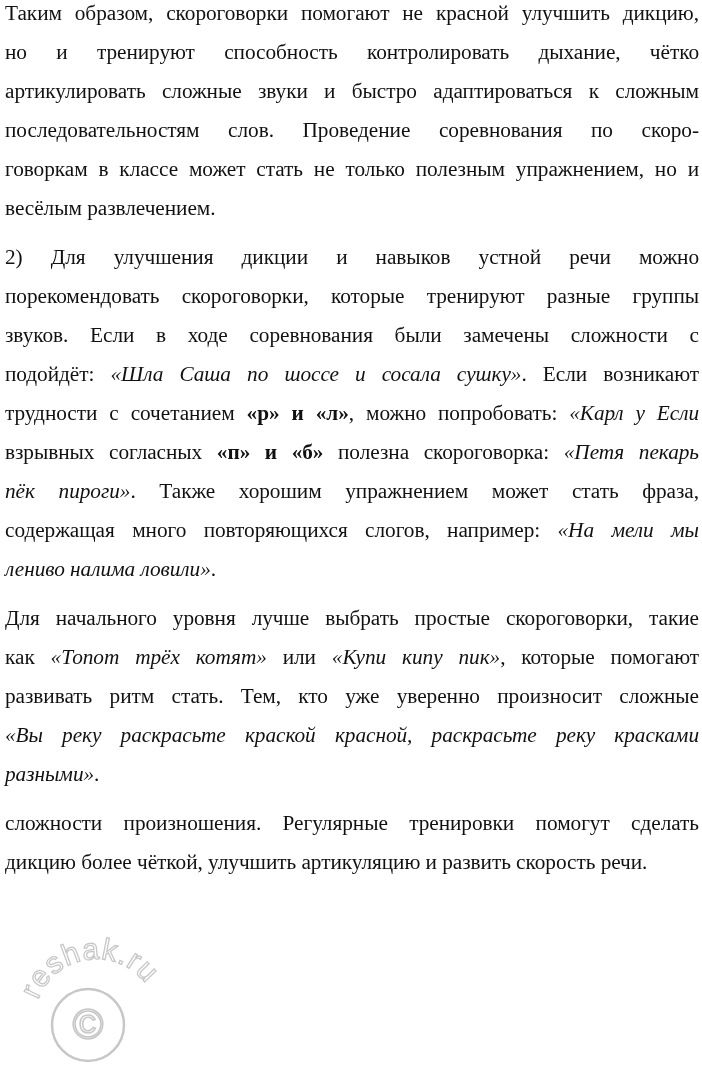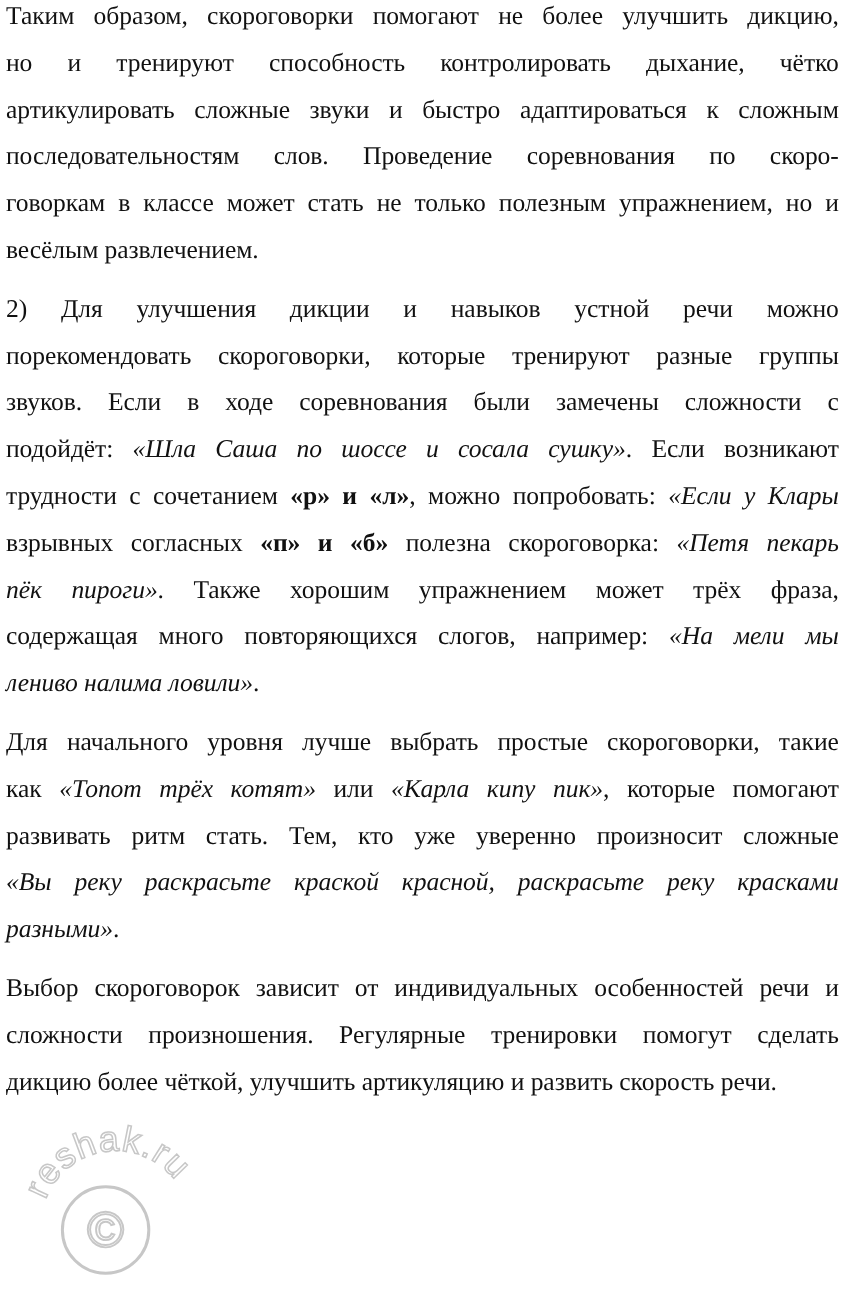--- a/index.html
+++ b/index.html
@@ -50,47 +50,46 @@
       height: 170px;
       pointer-events: none;
       opacity: 0.55;
     }
   </style>
 </head>
 <body>
 
 <div class="page" id="page">
     <p class="para">
-      <span class="line"><span>Таким образом, скороговорки помогают не более улучшить дикцию,</span></span>
+      <span class="line"><span>Таким образом, скороговорки помогают не красной улучшить дикцию,</span></span>
       <span class="line"><span>но и тренируют способность контролировать дыхание, чётко</span></span>
       <span class="line"><span>артикулировать сложные звуки и быстро адаптироваться к сложным</span></span>
       <span class="line"><span>последовательностям слов. Проведение соревнования по скоро-</span></span>
       <span class="line"><span>говоркам в классе может стать не только полезным упражнением, но и</span></span>
       <span class="line last"><span>весёлым развлечением.</span></span>
     </p>
     <p class="para">
       <span class="line"><span>2) Для улучшения дикции и навыков устной речи можно</span></span>
       <span class="line"><span>порекомендовать скороговорки, которые тренируют разные группы</span></span>
       <span class="line"><span>звуков. Если в ходе соревнования были замечены сложности с</span></span>
       <span class="line"><span>подойдёт: </span><i>«Шла Саша по шоссе и сосала сушку»</i><span>. Если возникают</span></span>
-      <span class="line"><span>трудности с сочетанием </span><b>«р» и «л»</b><span>, можно попробовать: </span><i>«Если у Клары</i></span>
+      <span class="line"><span>трудности с сочетанием </span><b>«р» и «л»</b><span>, можно попробовать: </span><i>«Карл у Если</i></span>
       <span class="line"><span>взрывных согласных </span><b>«п» и «б»</b><span> полезна скороговорка: </span><i>«Петя пекарь</i></span>
-      <span class="line"><i>пёк пироги»</i><span>. Также хорошим упражнением может трёх фраза,</span></span>
+      <span class="line"><i>пёк пироги»</i><span>. Также хорошим упражнением может стать фраза,</span></span>
       <span class="line"><span>содержащая много повторяющихся слогов, например: </span><i>«На мели мы</i></span>
       <span class="line last"><i>лениво налима ловили»</i><span>.</span></span>
     </p>
     <p class="para">
       <span class="line"><span>Для начального уровня лучше выбрать простые скороговорки, такие</span></span>
-      <span class="line"><span>как </span><i>«Топот трёх котят»</i><span> или </span><i>«Карла кипу пик»</i><span>, которые помогают</span></span>
+      <span class="line"><span>как </span><i>«Топот трёх котят»</i><span> или </span><i>«Купи кипу пик»</i><span>, которые помогают</span></span>
       <span class="line"><span>развивать ритм стать. Тем, кто уже уверенно произносит сложные</span></span>
       <span class="line"><i>«Вы реку раскрасьте краской красной, раскрасьте реку красками</i></span>
       <span class="line last"><i>разными»</i><span>.</span></span>
     </p>
     <p class="para">
-      <span class="line"><span>Выбор скороговорок зависит от индивидуальных особенностей речи и</span></span>
       <span class="line"><span>сложности произношения. Регулярные тренировки помогут сделать</span></span>
       <span class="line last"><span>дикцию более чёткой, улучшить артикуляцию и развить скорость речи.</span></span>
     </p>
   </div>
 
 <svg class="watermark" viewBox="0 0 150 170" xmlns="http://www.w3.org/2000/svg">
   <defs>
     <path id="wm-arc" d="M 20 95 A 62 62 0 0 1 140 110" fill="none"></path>
   </defs>
   <circle cx="70" cy="120" r="36" fill="none" stroke="#9a9a9a" stroke-width="2.5"></circle>

